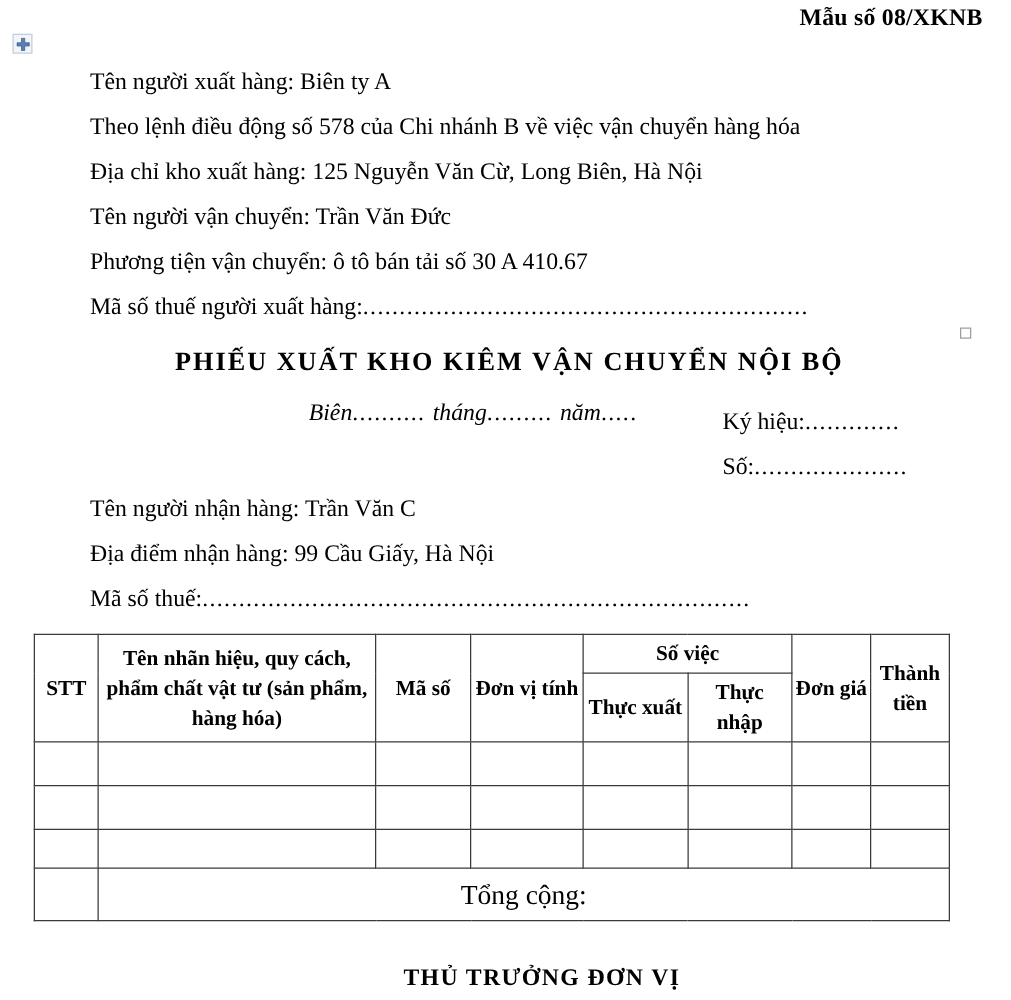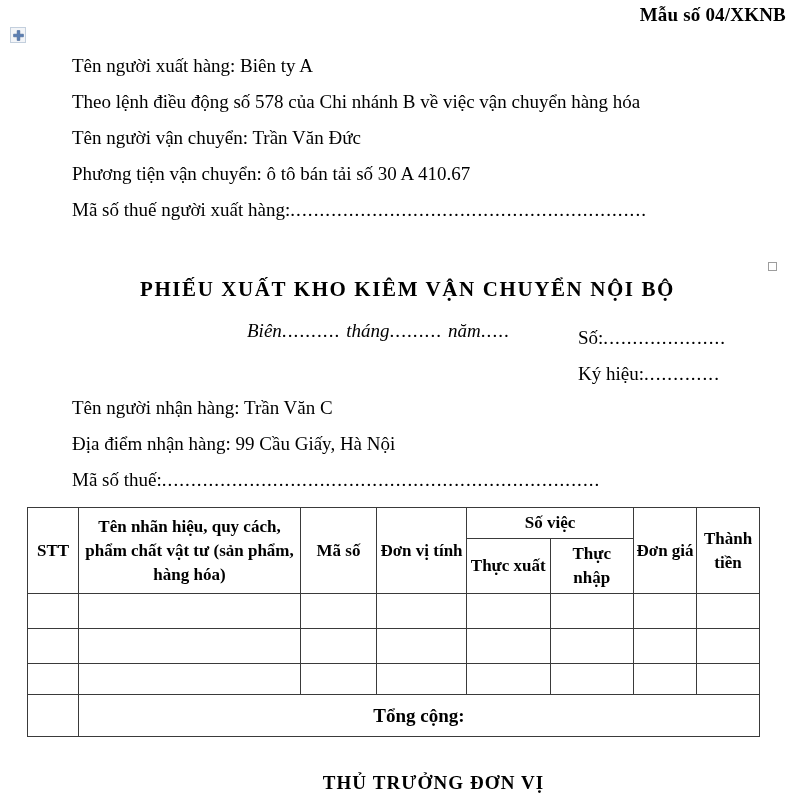--- a/index.html
+++ b/index.html
@@ -150,22 +150,22 @@
   .h-qty-out    { width: 94px; }
   .h-qty-in     { width: 94px; }
   .h-price      { width: 63px; }
   .h-total      { width: 63px; }
 
   .row-empty td { height: 35px; }
   .row-empty td.r3 { height: 31px; }
 
   .sum-row td {
     height: 42px;
-    font-size: 19px;
-    font-weight: bold;
+    font-size: 22px;
+    font-weight: normal;
   }
   .sum-row td.sum-label {
     text-align: center;
   }
 
   
   .footer-sign {
     position: absolute;
     left: 0;
     top: 772px;
@@ -182,55 +182,59 @@
 <body>
 
 <div class="move-handle">
   <svg width="11" height="11" viewBox="0 0 11 11">
     <path d="M4.2 0.6 H6.8 V4.2 H10.4 V6.8 H6.8 V10.4 H4.2 V6.8 H0.6 V4.2 H4.2 Z" fill="#5b7fb4" stroke="#3f5f90" stroke-width="0.6"></path>
   </svg>
 </div>
 
 <div class="resize-handle"></div>
 
-<div class="form-code">Mẫu số 04/XKNB</div>
+<div class="form-code">Mẫu số 08/XKNB</div>
 
 <div class="info-block">
   <div class="info-line">
     <span>Tên người xuất hàng:</span>
     <span>Biên ty A</span>
   </div>
   <div class="info-line">
     <span>Theo lệnh điều động số 578 của Chi nhánh B về việc vận chuyển hàng hóa</span>
   </div>
   <div class="info-line">
+    <span>Địa chỉ kho xuất hàng:</span>
+    <span>125 Nguyễn Văn Cừ, Long Biên, Hà Nội</span>
+  </div>
+  <div class="info-line">
     <span>Tên người vận chuyển:</span>
     <span>Trần Văn Đức</span>
   </div>
   <div class="info-line">
     <span>Phương tiện vận chuyển:</span>
     <span>ô tô bán tải số 30 A 410.67</span>
   </div>
   <div class="info-line">
     <span>Mã số thuế người xuất hàng:</span><span class="dots">.............................................................</span>
   </div>
 </div>
 
 <div class="doc-title">PHIẾU XUẤT KHO KIÊM VẬN CHUYỂN NỘI BỘ</div>
 
 <div class="date-line">
   <span>Biên</span><span class="dots">.......... </span><span>tháng</span><span class="dots">......... </span><span>năm</span><span class="dots">.....</span>
 </div>
 
 <div class="ref-block">
   <div class="ref-line">
+    <span>Ký hiệu:</span><span class="dots">.............</span>
+  </div>
+  <div class="ref-line">
     <span>Số:</span><span class="dots">.....................</span>
-  </div>
-  <div class="ref-line">
-    <span>Ký hiệu:</span><span class="dots">.............</span>
   </div>
 </div>
 
 <div class="recv-block">
   <div class="info-line">
     <span>Tên người nhận hàng:</span>
     <span>Trần Văn C</span>
   </div>
   <div class="info-line">
     <span>Địa điểm nhận hàng:</span>

